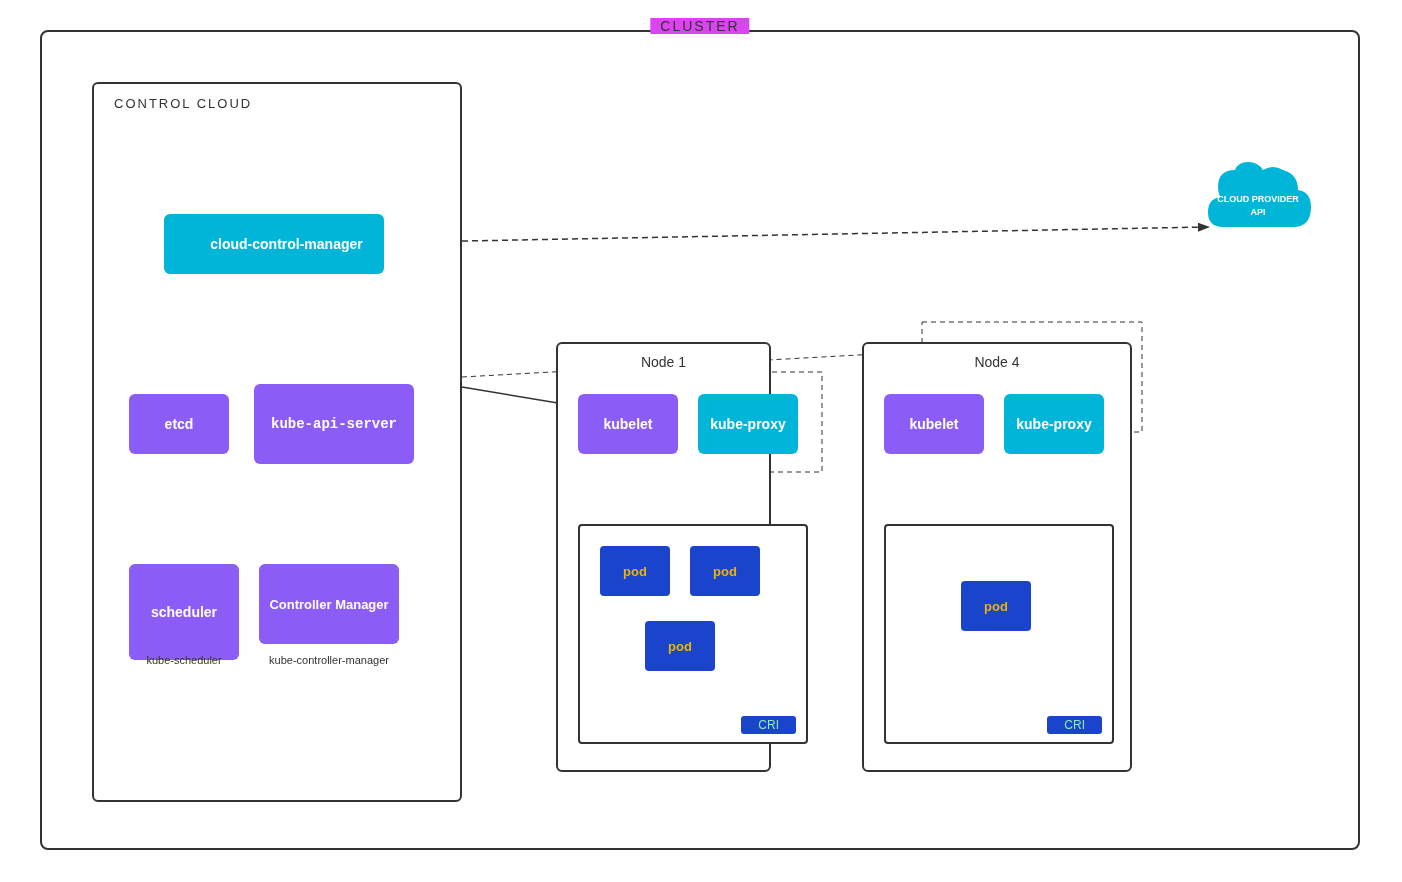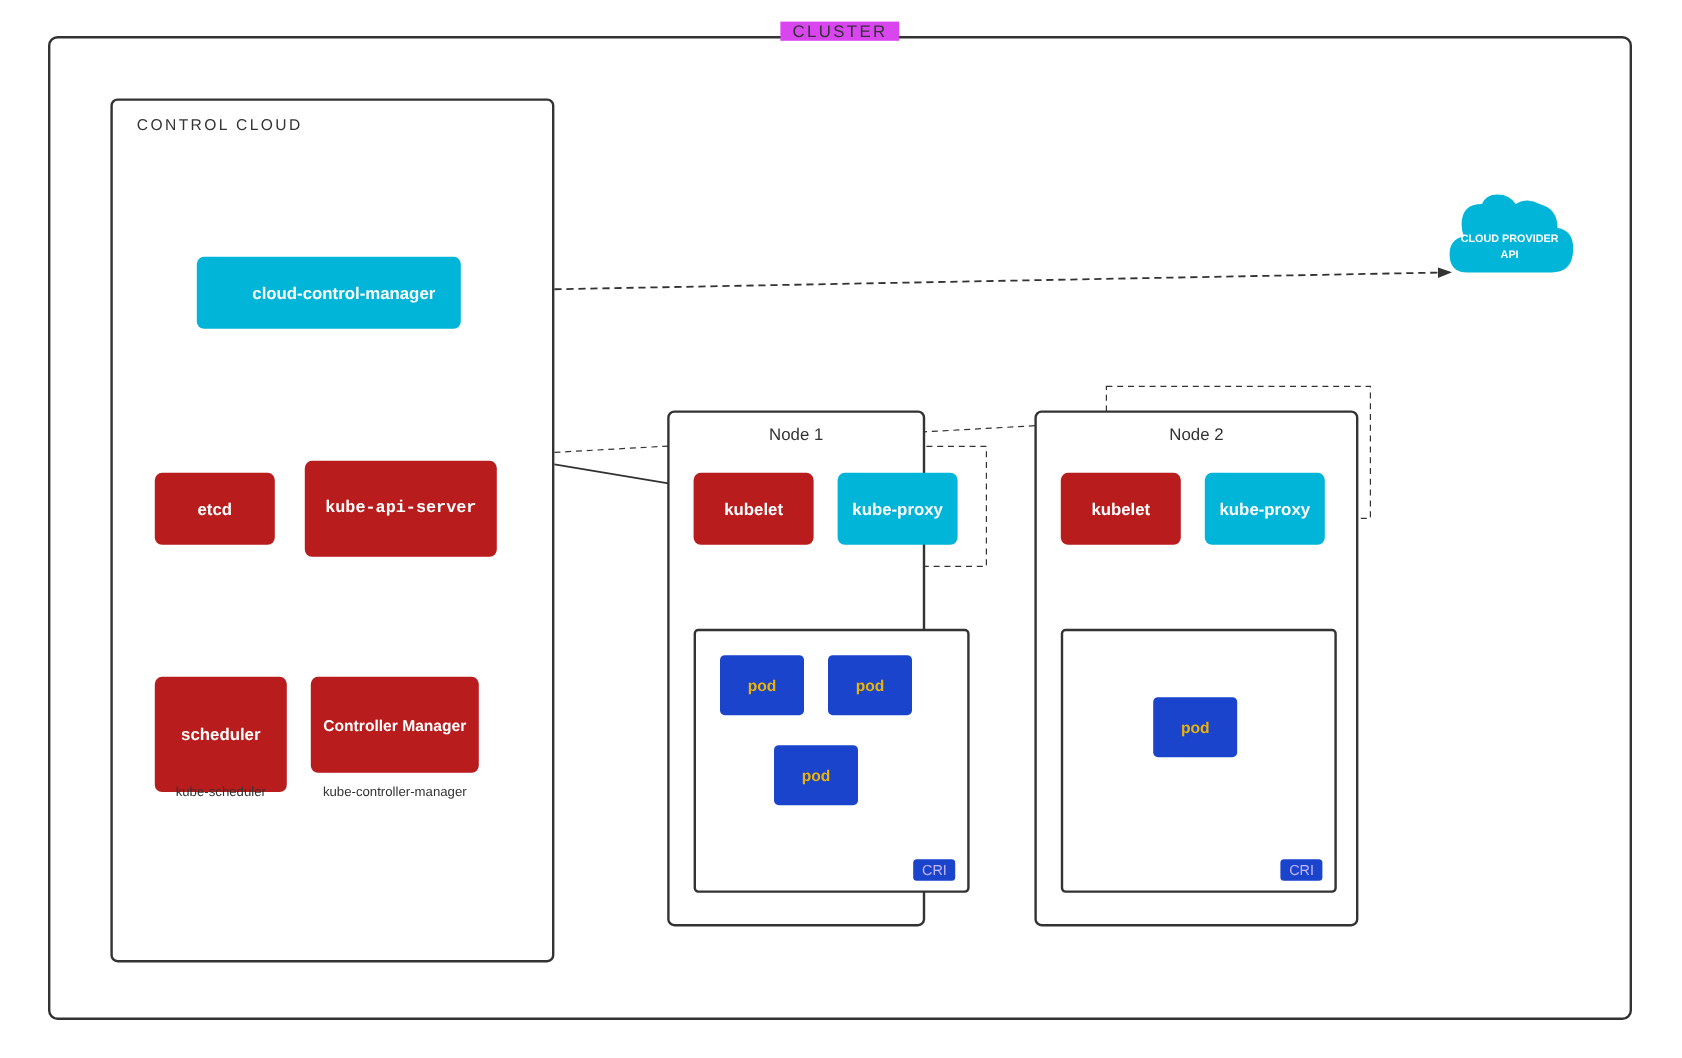--- a/index.html
+++ b/index.html
@@ -65,21 +65,21 @@
       align-items: center;
       justify-content: center;
       color: white;
       font-size: 14px;
       font-weight: bold;
       text-align: center;
       padding: 8px;
     }
 
     .box-blue {
-      background: #b91c1c;
+      background: #8b5cf6;
     }
 
     .box-cyan {
       background: #00b5d8;
     }
 
     
     .cloud-control-manager {
       top: 130px;
       left: 70px;
@@ -237,23 +237,23 @@
       justify-content: center;
       width: 70px;
       height: 50px;
     }
 
     .cri-label {
       position: absolute;
       bottom: 8px;
       right: 10px;
       font-size: 12px;
-      color: #c4b5fd;
+      color: #86efac;
       background: #1a44cc;
-      padding: 2px 7px;
+      padding: 2px 17px;
       border-radius: 3px;
     }
 
     
     .cloud-provider-area {
       position: absolute;
       top: 100px;
       right: 30px;
       width: 140px;
       height: 140px;
@@ -380,21 +380,21 @@
 
       <div class="pod-box" style="top:95px;left:65px;">
         <span>pod</span>
       </div>
 
       <div class="cri-label">CRI</div>
     </div>
   </div>
 
   <div class="node-box node2">
-    <span class="node-label">Node 2</span>
+    <span class="node-label">Node 4</span>
 
     <div class="box box-blue kubelet-n2">
       <span>kubelet</span>
     </div>
 
     <div class="box box-cyan kube-proxy-n2">
       <span>kube-proxy</span>
     </div>
 
     <div class="pod-container pod-container-n2">

